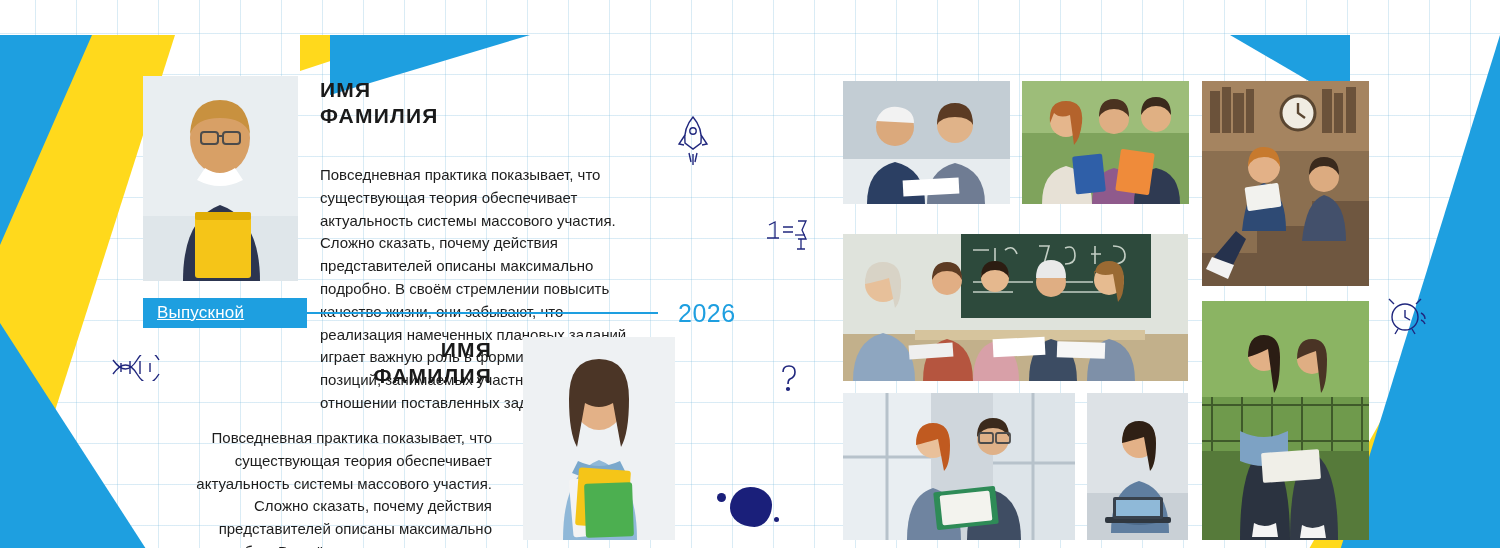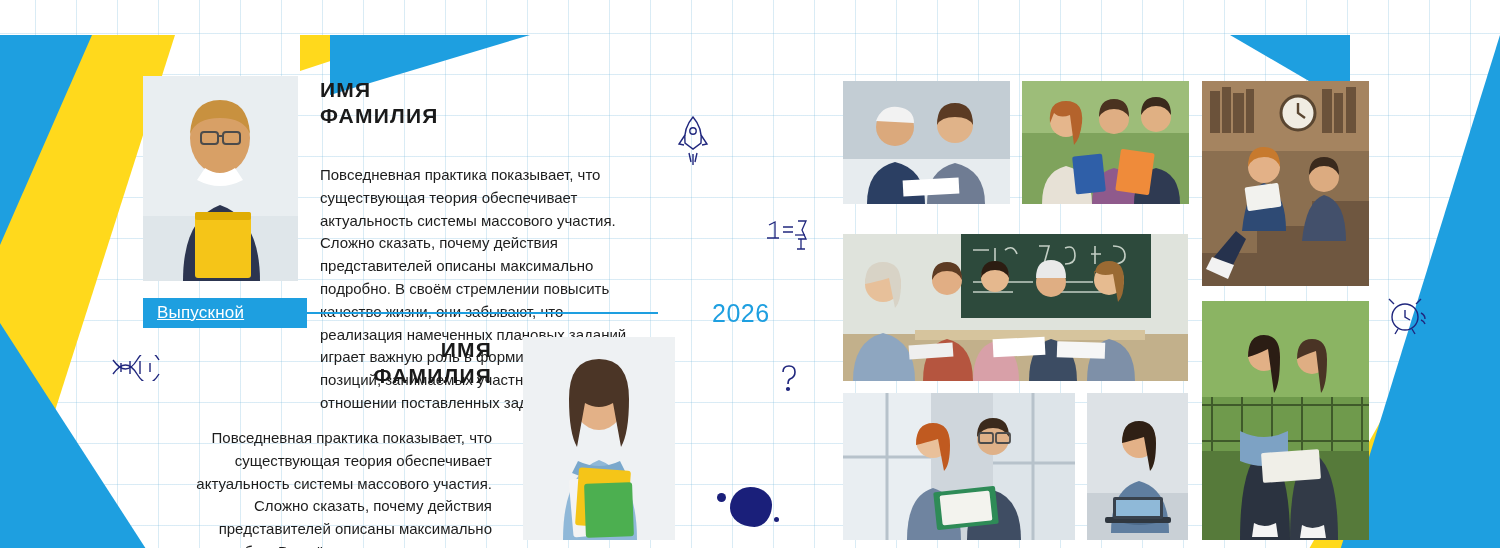--- a/index.html
+++ b/index.html
@@ -158,21 +158,21 @@
     <div class="name-line">ИМЯ</div>
     <div class="name-line">ФАМИЛИЯ</div>
   </div>
 
   <div class="bio" style="left:320px;top:129px;width:318px;">Повседневная практика показывает, что существующая теория обеспечивает актуальность системы массового участия. Сложно сказать, почему действия представителей описаны максимально подробно. В своём стремлении повысить качество жизни, они забывают, что реализация намеченных плановых заданий играет важную роль в формировании позиций, занимаемых участниками в отношении поставленных задач.</div>
 
   <div class="ribbon" style="left:143px;top:263px;width:150px;height:30px;text-decoration:underline;">
     <span>Выпускной</span>
   </div>
   <div class="ribbon-line" style="left:293px;top:277px;width:365px;"></div>
-  <div class="year" style="left:712px;top:264px;">2026</div>
+  <div class="year" style="left:678px;top:264px;">2026</div>
 
   <div class="name-block" style="left:330px;top:302px;width:162px;text-align:right;">
     <div class="name-line">ИМЯ</div>
     <div class="name-line">ФАМИЛИЯ</div>
   </div>
 
   <div class="bio right" style="left:174px;top:392px;width:318px;">Повседневная практика показывает, что существующая теория обеспечивает актуальность системы массового участия. Сложно сказать, почему действия представителей описаны максимально подробно. В своём стремлении повысить качество жизни, они забывают, что реализация намеченных плановых заданий играет важную роль в формировании позиций, занимаемых участниками в отношении поставленных задач.</div>
 
   <div class="photo pPortrait" style="left:523px;top:302px;width:152px;height:203px;">
     <svg width="152" height="203" viewBox="0 0 152 203">

